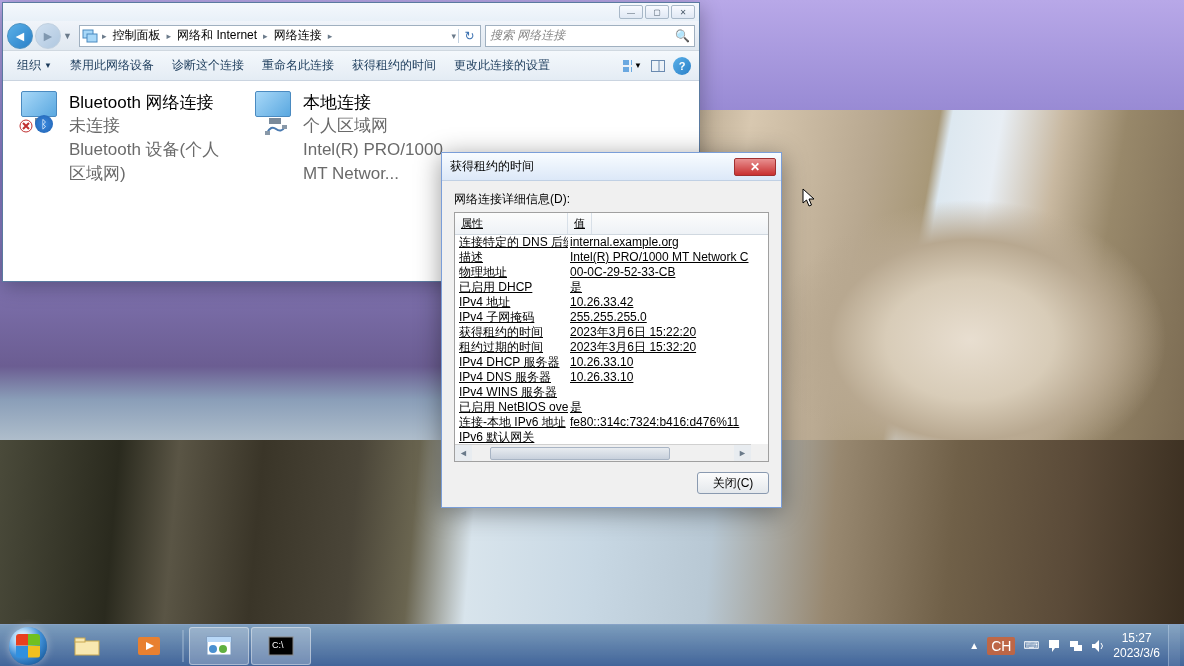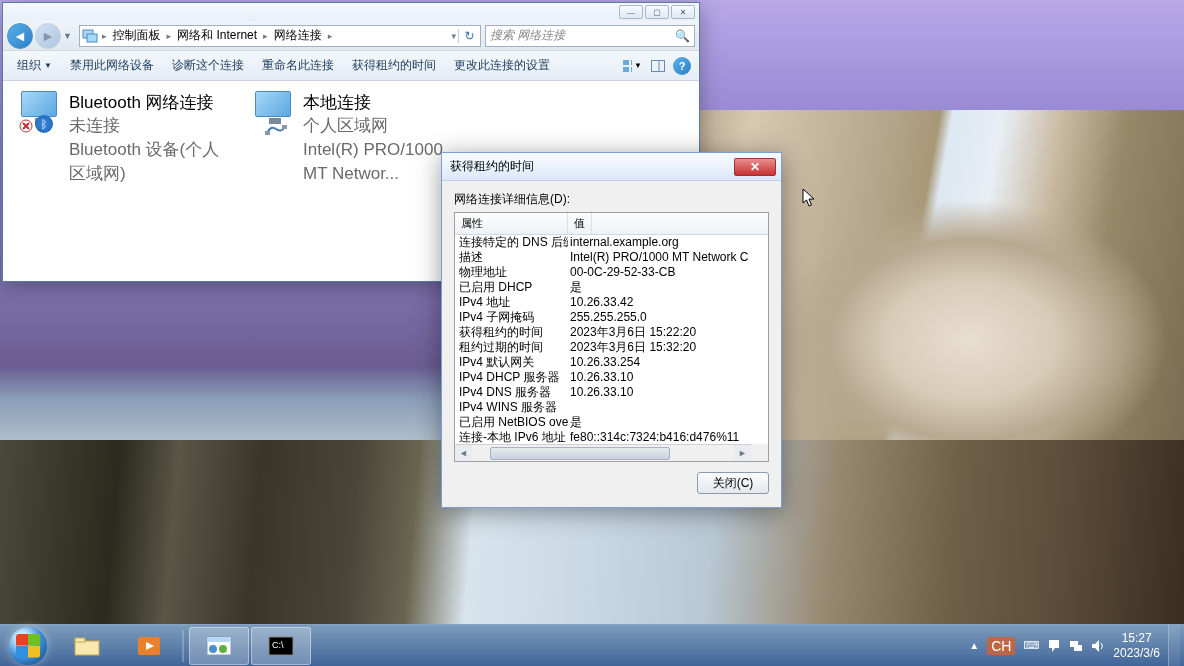--- a/index.html
+++ b/index.html
@@ -98,20 +98,21 @@
 .dialog-close {
   margin-left: auto; width: 42px; height: 18px; margin-right: 5px;
   background: linear-gradient(180deg, #e89090, #c83030); border: 1px solid #a03030;
   border-radius: 2px; color: #fff; display: flex; align-items: center; justify-content: center; font-size: 12px; font-weight: bold;
 }
 .dialog-body { padding: 10px 12px 4px; font-size: 12px; }
 .dialog-label { margin-bottom: 4px; }
 .detail-list {
   background: #fff; border: 1px solid #a0a0a0; height: 250px; overflow: hidden;
   position: relative;
+  text-decoration: underline;
 }
 .detail-header { display: flex; background: linear-gradient(180deg, #fcfcfc, #eef2f6); border-bottom: 1px solid #d0d8e0; font-size: 11px; }
 .detail-header > div { padding: 3px 6px; border-right: 1px solid #d8e0e8; }
 .dh-prop { width: 113px; }
 .detail-rows { font-family: "SimSun", "NSimSun", monospace; font-size: 12px; line-height: 15px; }
 .detail-row { display: flex; }
 .detail-row > div:first-child { width: 113px; padding-left: 4px; white-space: nowrap; overflow: hidden; }
 .detail-row > div:last-child { flex: 1; padding-left: 2px; white-space: nowrap; overflow: hidden; }
 .hscroll { position: absolute; bottom: 0; left: 0; right: 17px; height: 17px; background: #f0f0f0; border-top: 1px solid #d0d0d0; display: flex; align-items: center; }
 .hscroll .thumb { height: 13px; width: 180px; margin-left: 18px; background: linear-gradient(180deg, #e8ecf0, #c8d0dc); border: 1px solid #a8b4c4; border-radius: 2px; }
@@ -300,24 +301,20 @@
           </div>
           <div class="detail-row">
             <div>获得租约的时间</div>
             <div>2023年3月6日 15:22:20</div>
           </div>
           <div class="detail-row">
             <div>租约过期的时间</div>
             <div>2023年3月6日 15:32:20</div>
           </div>
           <div class="detail-row">
-            <div>IPv4 默认网关</div>
-            <div>10.26.33.254</div>
-          </div>
-          <div class="detail-row">
             <div>IPv4 DHCP 服务器</div>
             <div>10.26.33.10</div>
           </div>
           <div class="detail-row">
             <div>IPv4 DNS 服务器</div>
             <div>10.26.33.10</div>
           </div>
           <div class="detail-row">
             <div>IPv4 WINS 服务器</div>
             <div></div>

